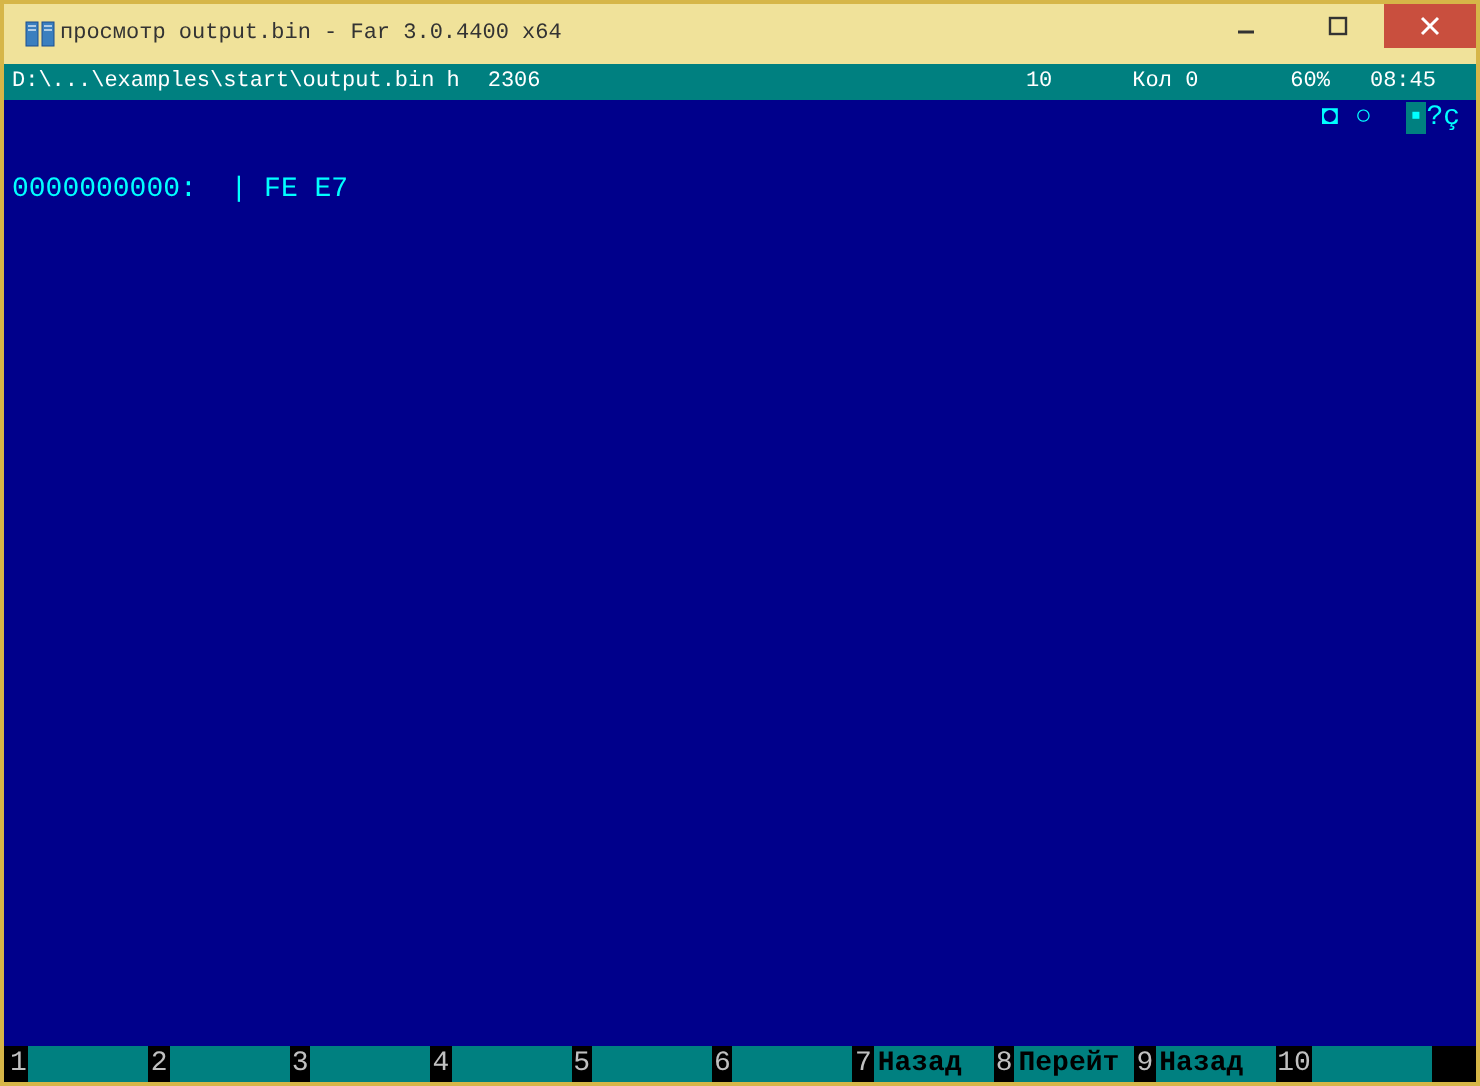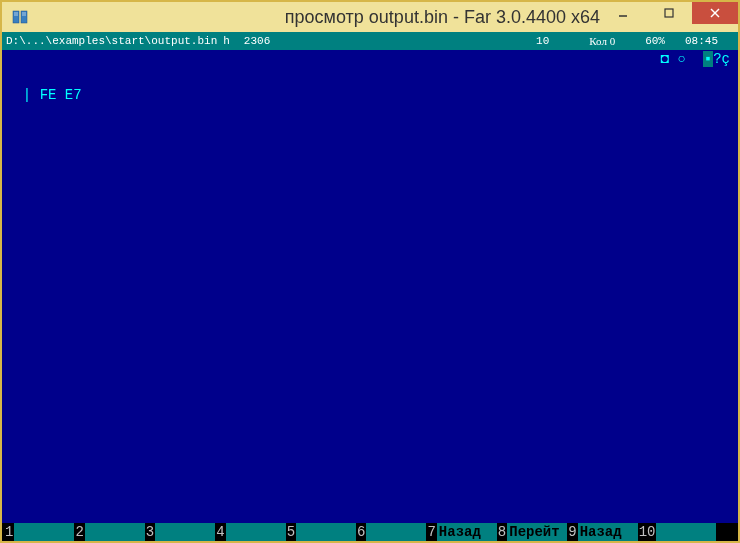--- a/index.html
+++ b/index.html
@@ -28,23 +28,23 @@
   .app-icon {
     width: 20px;
     height: 20px;
     margin-left: 8px;
     display: flex;
     align-items: center;
     justify-content: center;
   }
   .title-text {
     flex: 1;
-    text-align: right;
-    font-family: Liberation Sans, sans-serif;
-    font-size: 18px;
+    text-align: left;
+    font-family: Liberation Mono, monospace;
+    font-size: 11px;
     color: #333;
   }
   .win-controls {
     display: flex;
     height: 100%;
   }
   .win-btn {
     width: 46px;
     height: 22px;
     display: flex;
@@ -66,21 +66,21 @@
     line-height: 18px;
     padding: 0 4px;
     display: flex;
     white-space: pre;
   }
   .status-path { flex: 0 0 auto; color:#fff; }
   .status-h { margin-left: 6px; color:#fff;}
   .status-cp { margin-left: 14px; color:#fff;}
   .status-gap { flex: 1; }
   .status-size { color:#fff; margin-right: 40px;}
-  .status-col { color:#fff; margin-right: 30px; font-family: Liberation Serif, serif;}
+  .status-col { color:#fff; margin-right: 46px;}
   .status-pct { color:#fff; margin-right: 20px;}
   .status-time { color:#fff; margin-right: 16px;}
   .content {
     flex: 1;
     background: #00008b;
     color: #00ffff;
     font-size: 14px;
     line-height: 18px;
     padding: 0 4px;
     white-space: pre;
@@ -178,21 +178,21 @@
     <span class="status-cp">2306</span>
     <span class="status-gap"></span>
     <span class="status-size">10</span>
     <span class="status-col"><span>Кол</span> <span>0</span></span>
     <span class="status-pct">60%</span>
     <span class="status-time">08:45</span>
   </div>
 
   <div class="content">
     <div class="hex-row">
-      <span> </span><span> </span><span class="hex-sep">|</span><span> </span><span class="hex-bytes">FE E7</span>
+      <span class="hex-offset">0000000000:</span><span> </span><span> </span><span class="hex-sep">|</span><span> </span><span class="hex-bytes">FE E7</span>
       <span class="hex-ascii"><span>◘ ○</span>  <span class="hl">▪</span><span>?ç</span></span>
     </div>
   </div>
 
   <div class="keybar">
     <span class="key-slot"><span class="key-num">1</span><span class="key-label empty"></span></span>
     <span class="key-slot"><span class="key-num">2</span><span class="key-label empty"></span></span>
     <span class="key-slot"><span class="key-num">3</span><span class="key-label empty"></span></span>
     <span class="key-slot"><span class="key-num">4</span><span class="key-label empty"></span></span>
     <span class="key-slot"><span class="key-num">5</span><span class="key-label empty"></span></span>

